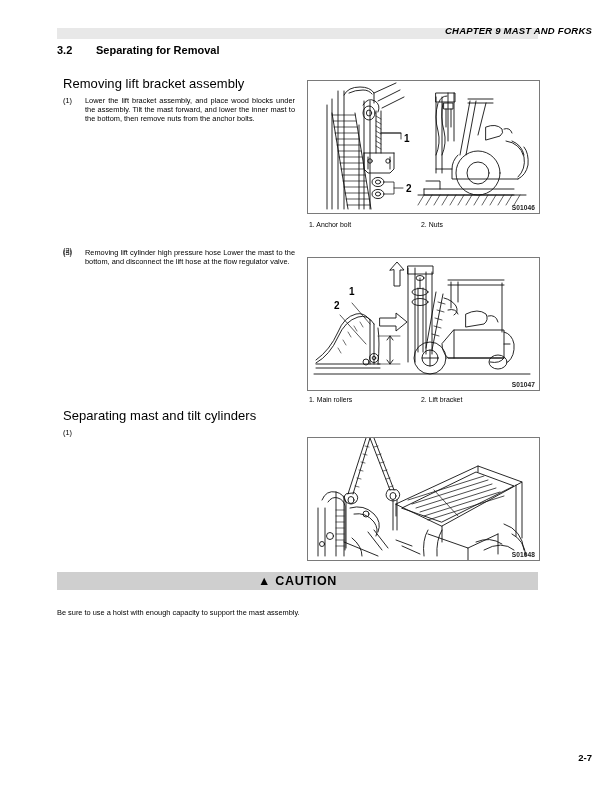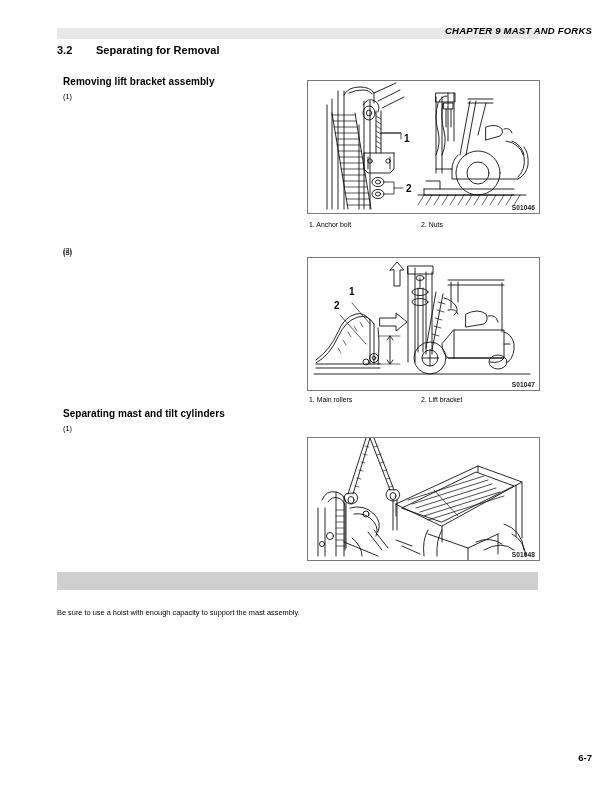--- a/index.html
+++ b/index.html
@@ -61,22 +61,22 @@
     font-weight: bold;
   }
 
   
   .col-left {
     position: absolute;
     left: 63px;
     width: 232px;
   }
   .sub-head {
-    font-size: 10px;
-    font-weight: bold;
+    font-size: 13px;
+    font-weight: normal;
     margin: 0 0 5px 0;
     letter-spacing: 0.05px;
   }
   .step {
     position: relative;
     padding-left: 22px;
     font-size: 7.4px;
     line-height: 9.2px;
     text-align: justify;
     margin-bottom: 2px;
@@ -176,29 +176,31 @@
   <div class="header-band"></div>
   <div class="header-title">CHAPTER 9 MAST AND FORKS</div>
 
   <div class="sect-num">3.2</div>
   <div class="sect-title">Separating for Removal</div>
 
   <div class="col-left block1">
     <div class="sub-head">Removing lift bracket assembly</div>
     <div class="step">
       <span class="num">(1)</span>
+      <span>Lower the lift bracket assembly, and place wood blocks under the assembly. Tilt the mast forward, and lower the inner mast to the bottom, then remove nuts from the anchor bolts.</span>
     </div>
   </div>
 
   <div class="col-left block2">
     <div class="step">
       <span class="num">(2)</span>
     </div>
     <div class="step">
       <span class="num">(3)</span>
+      <span>Removing lift cylinder high pressure hose   Lower the mast to the bottom, and disconnect the lift hose at the flow regulator valve.</span>
     </div>
   </div>
 
   <div class="col-left block3">
     <div class="sub-head">Separating mast and tilt cylinders</div>
     <div class="step">
       <span class="num">(1)</span>
     </div>
   </div>
 
@@ -526,17 +528,18 @@
         <path d="M196 86 q18 6 20 26"></path>
         <path d="M204 96 q12 6 14 22"></path>
         <path d="M88 102 L104 108"></path>
         <path d="M94 108 L112 116"></path>
       </g>
     </svg>
     <div class="fig-id">S01048</div>
   </div>
 
   <div class="caution-band"></div>
+  <div class="caution-label"><span class="tri">▲</span> <span>CAUTION</span></div>
   <div class="caution-text">Be sure to use a hoist with enough capacity to support the mast assembly.</div>
 
-  <div class="page-num">6-7</div>
+  <div class="page-num">2-7</div>
 
 </div>
 
 </body></html>

